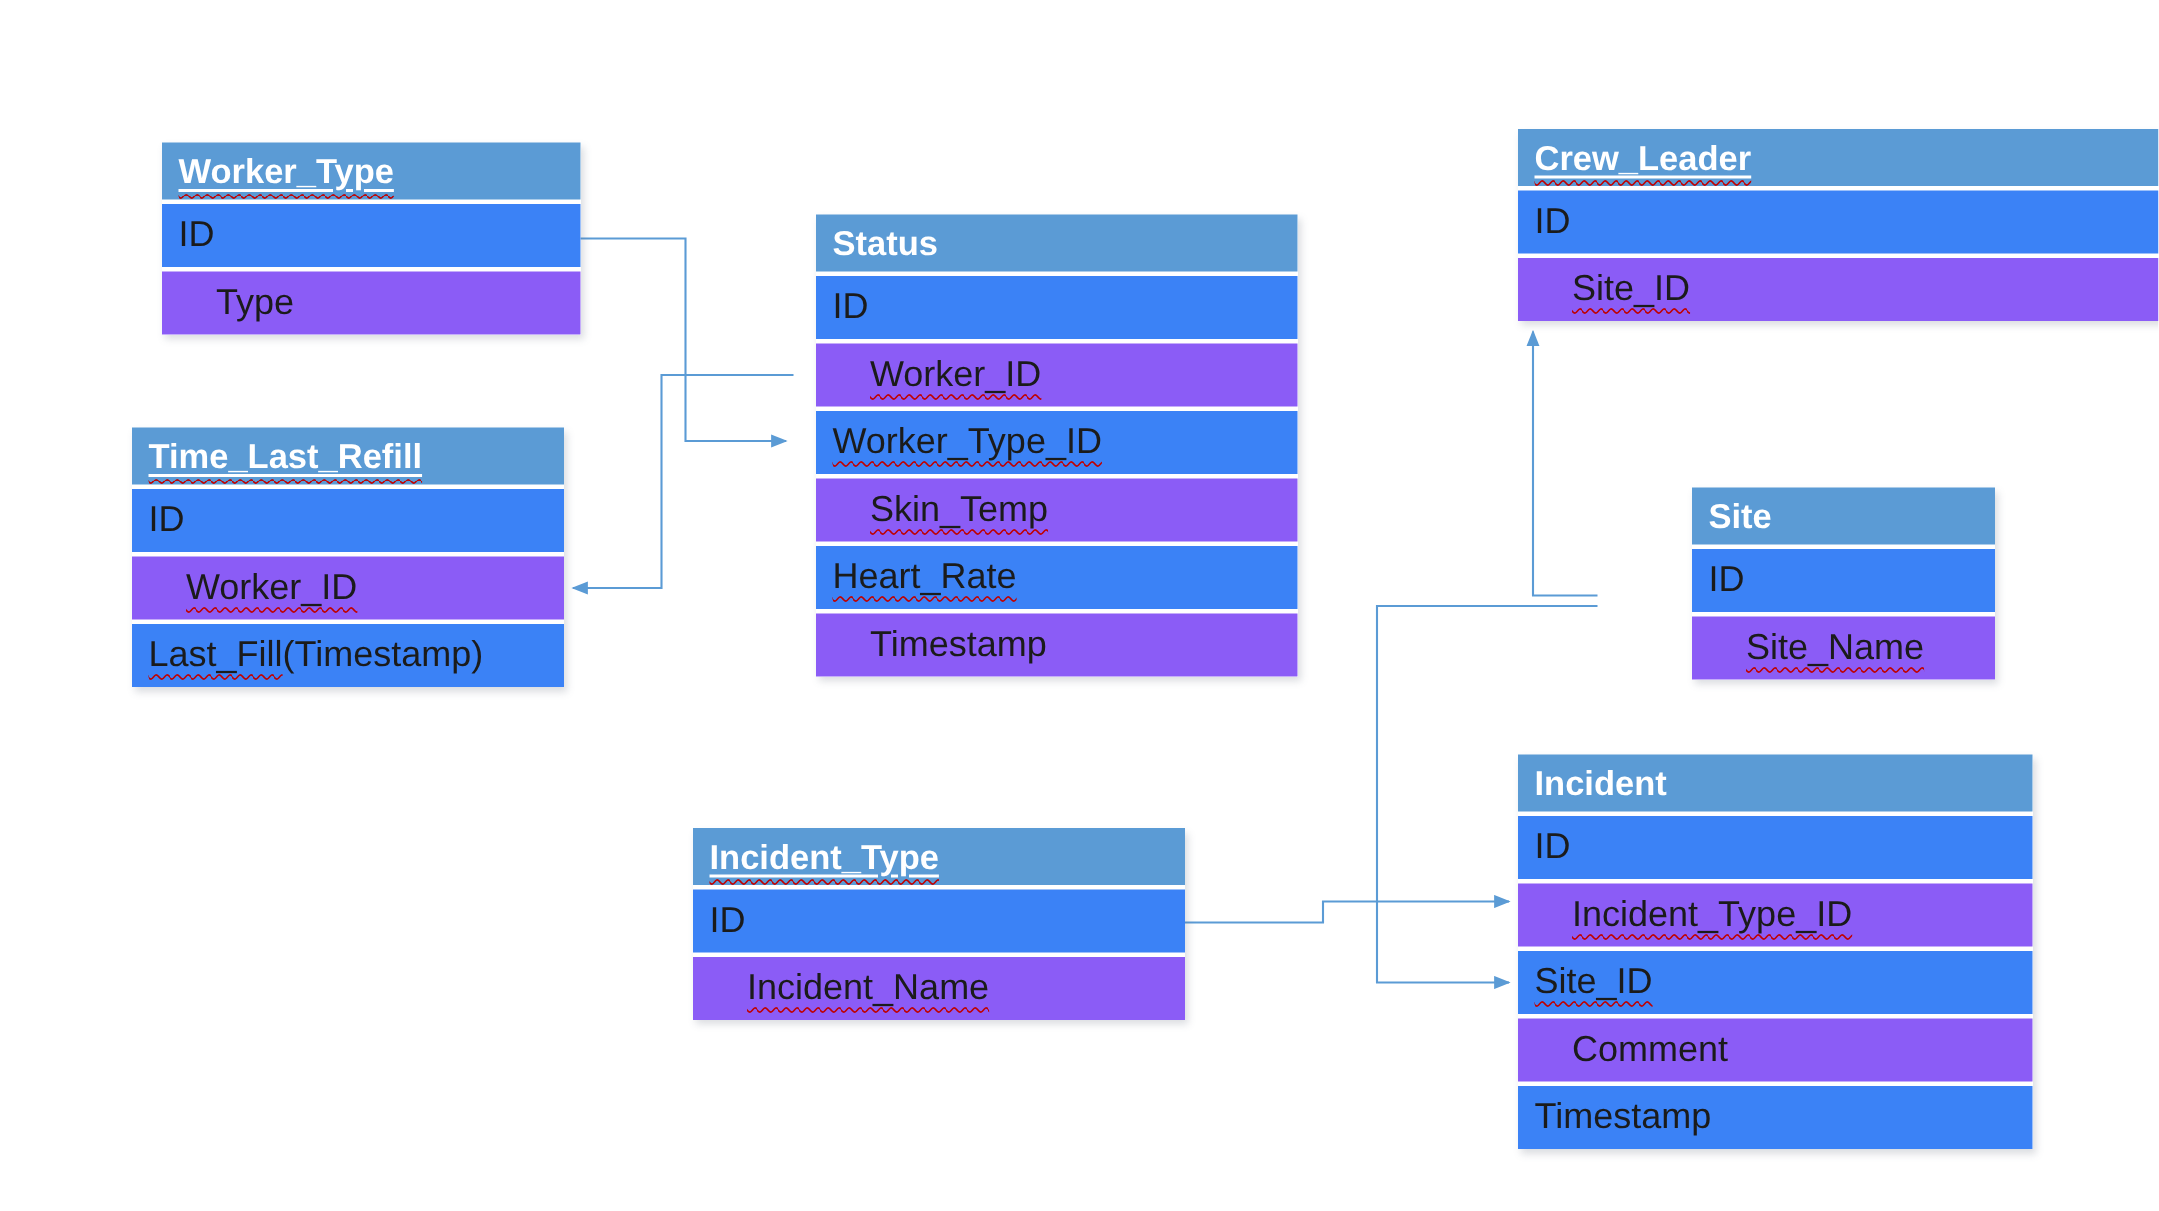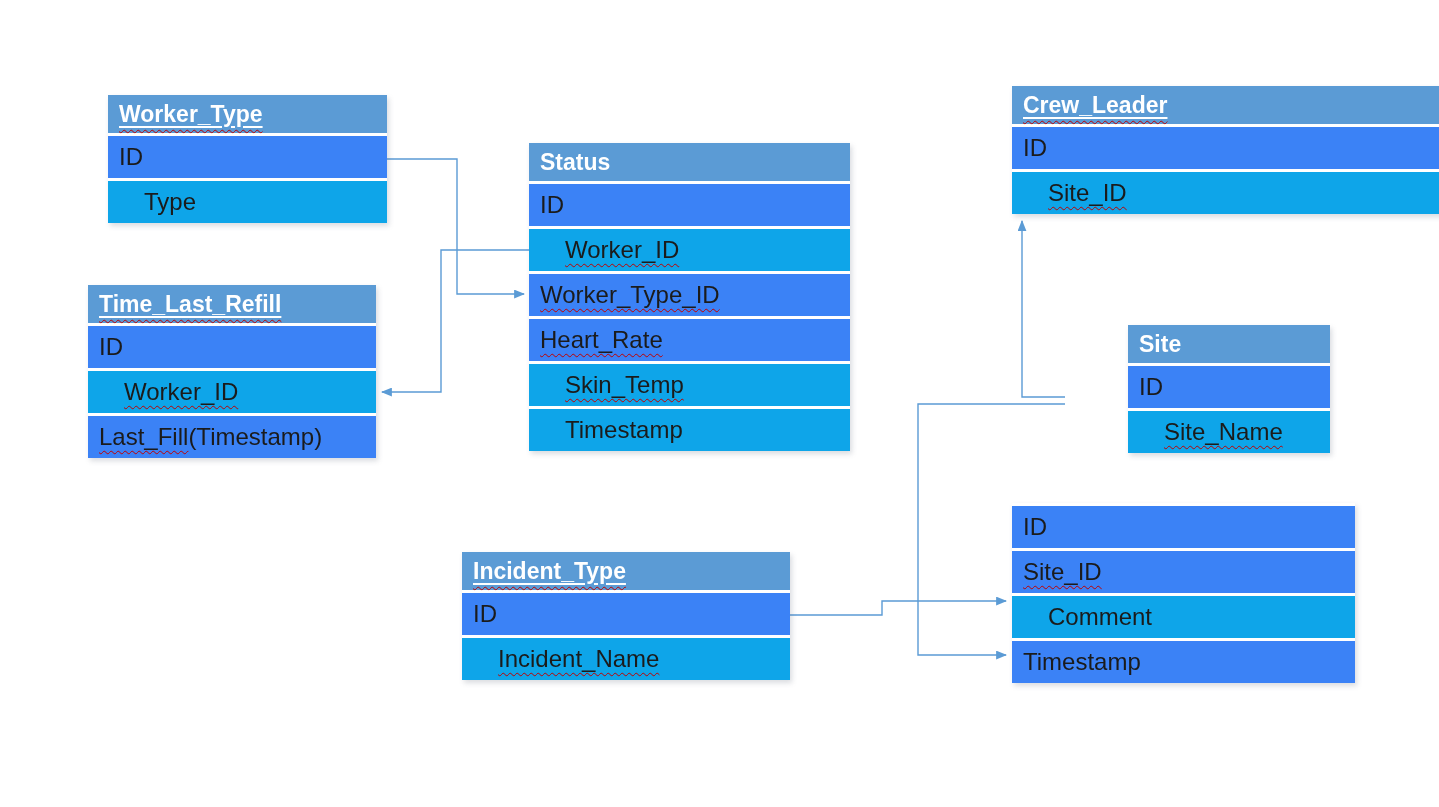--- a/index.html
+++ b/index.html
@@ -11,21 +11,21 @@
   .thead{
     background:#5B9BD5;color:#ffffff;font-weight:bold;font-size:23px;
     height:38px;display:flex;align-items:center;padding-left:11px;box-sizing:border-box;
   }
   .row{
     height:42px;margin-top:3px;display:flex;align-items:center;
     padding-left:11px;box-sizing:border-box;font-size:24px;color:#1b1b1b;
     white-space:nowrap;
   }
   .row.d{background:#3b82f6;}
-  .row.l{background:#0ea5e9;padding-left:36px;}
+  .row.l{background:#8b5cf6;padding-left:36px;}
   
   .sq{
     text-decoration-line:underline;text-decoration-style:wavy;
     text-decoration-color:#C00000;text-decoration-thickness:1px;
     text-underline-offset:5px;
   }
   
   .hul{
     text-decoration-line:underline;text-decoration-style:solid;
     text-decoration-color:#ffffff;text-decoration-thickness:2px;
@@ -82,42 +82,42 @@
     <div class="row l">
       <span class="sq">Worker_ID</span>
         <span></span>
     </div>
     <div class="row d">
       <span class="sq">Last_Fill</span>
         <span> (Timestamp)</span>
     </div>
   </div>
 
-  <div class="tbl" style="left:529px;top:143px;width:321px">
+  <div class="tbl" style="left:544px;top:143px;width:321px">
     <div class="thead">
       <span>Status</span>
     </div>
     <div class="row d">
       <span class="sq"></span>
         <span>ID</span>
     </div>
     <div class="row l">
       <span class="sq">Worker_ID</span>
         <span></span>
     </div>
     <div class="row d">
       <span class="sq">Worker_Type_ID</span>
         <span></span>
     </div>
+    <div class="row l">
+      <span class="sq">Skin_Temp</span>
+        <span></span>
+    </div>
     <div class="row d">
       <span class="sq">Heart_Rate</span>
-        <span></span>
-    </div>
-    <div class="row l">
-      <span class="sq">Skin_Temp</span>
         <span></span>
     </div>
     <div class="row l">
       <span class="sq"></span>
         <span>Timestamp</span>
     </div>
   </div>
 
   <div class="tbl" style="left:1012px;top:86px;width:434px">
     <div class="thead">
@@ -155,23 +155,30 @@
       <span class="sq"></span>
         <span>ID</span>
     </div>
     <div class="row l">
       <span class="sq">Incident_Name</span>
         <span></span>
     </div>
   </div>
 
   <div class="tbl" style="left:1012px;top:503px;width:343px">
+    <div class="thead">
+      <span>Incident</span>
+    </div>
     <div class="row d">
       <span class="sq"></span>
         <span>ID</span>
+    </div>
+    <div class="row l">
+      <span class="sq">Incident_Type_ID</span>
+        <span></span>
     </div>
     <div class="row d">
       <span class="sq">Site_ID</span>
         <span></span>
     </div>
     <div class="row l">
       <span class="sq"></span>
         <span>Comment</span>
     </div>
     <div class="row d">

